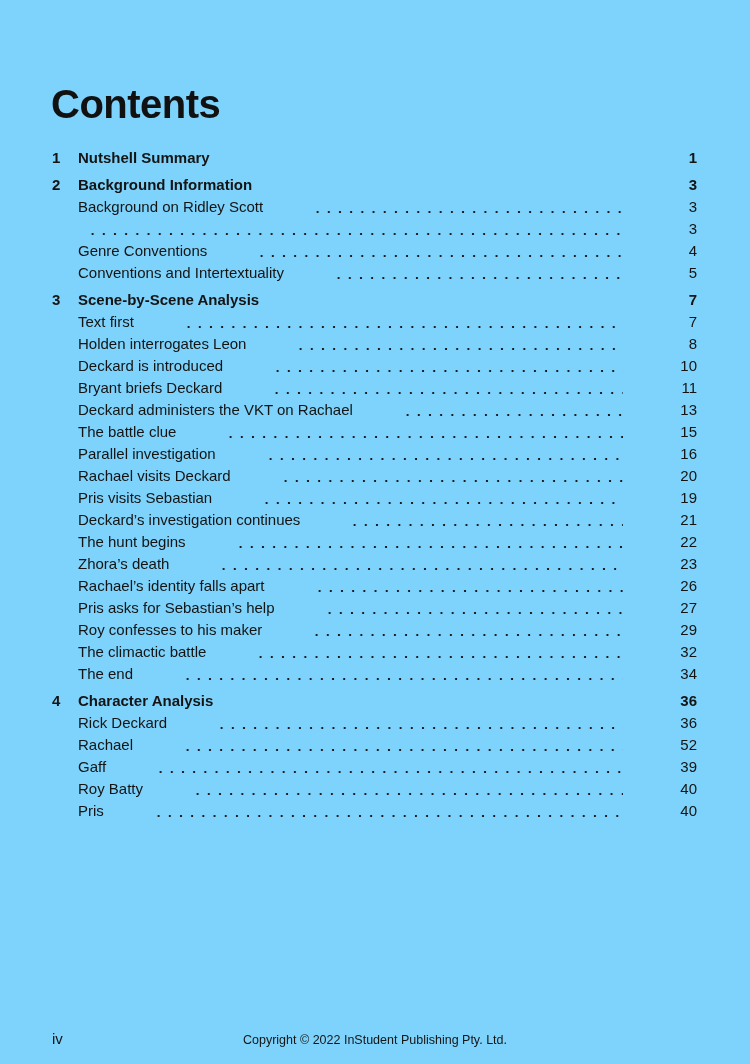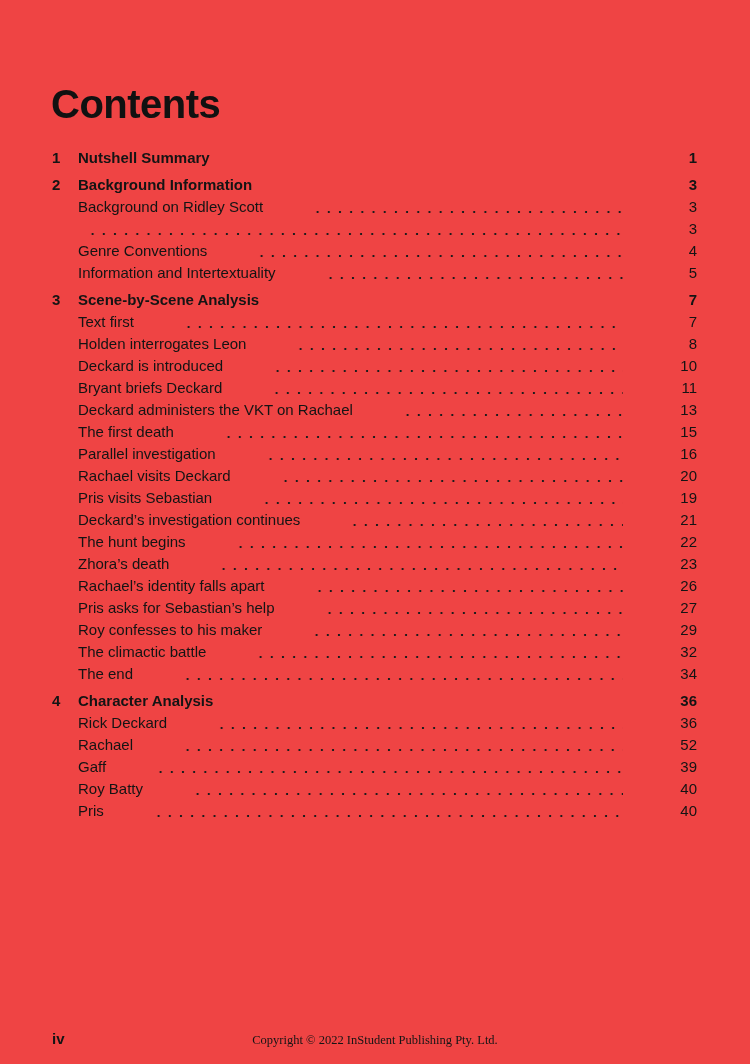--- a/index.html
+++ b/index.html
@@ -4,21 +4,21 @@
 <style>
   html, body { margin:0; padding:0; }
   body {
     width:750px; height:1064px;
     background:#ffffff;
     font-family:"Liberation Sans", sans-serif;
     color:#141414;
     position:relative;
     overflow:hidden;
   }
-  .page { position:absolute; inset:0; background:#ef4444; }
+  .page { position:absolute; inset:0; background:#7dd3fc; }
   .doc-title {
     position:absolute; left:51px; top:82px;
     margin:0; font-size:40px; line-height:1.1;
     font-weight:700; letter-spacing:-0.5px; color:#111111;
   }
   .toc {
     position:absolute; left:52px; top:142px; width:645px;
     font-size:15px;
   }
   .row { display:flex; line-height:22px; }
@@ -31,25 +31,25 @@
     margin:0 2px 0 7px;
     background-image: radial-gradient(circle, #1c1c1c 1.2px, rgba(0,0,0,0) 1.5px);
     background-repeat: repeat-x;
     background-size: 11.2px 4px;
     background-position: 2px calc(100% - 4px);
   }
   .section .leader { background-image:none; }
   .pagenum { flex:0 0 auto; min-width:32px; text-align:right; }
   .footer-page {
     position:absolute; left:52px; top:1030px;
-    font-size:15px; font-weight:700;
+    font-size:15px; font-weight:400;
   }
   .footer-copy {
     position:absolute; left:0; right:0; top:1033px;
-    text-align:center; font-size:12.5px; color:#151515;font-family:Liberation Serif, serif;
+    text-align:center; font-size:12.5px; color:#151515;
   }
 </style>
 </head>
 <body>
 
 <div class="page">
   <h1 class="doc-title">Contents</h1>
 
   <div class="toc">
       <div class="row section">
@@ -72,21 +72,21 @@
       <div class="row entry">
         <span class="leader"></span>
         <span class="pagenum">3</span>
       </div>
       <div class="row entry">
         <span class="label">Genre Conventions</span>
         <span class="leader"></span>
         <span class="pagenum">4</span>
       </div>
       <div class="row entry">
-        <span class="label">Information and Intertextuality</span>
+        <span class="label">Conventions and Intertextuality</span>
         <span class="leader"></span>
         <span class="pagenum">5</span>
       </div>
       <div class="row section">
         <span class="num">3</span>
         <span class="label">Scene-by-Scene Analysis</span>
         <span class="leader"></span>
         <span class="pagenum">7</span>
       </div>
       <div class="row entry">
@@ -108,21 +108,21 @@
         <span class="label">Bryant briefs Deckard</span>
         <span class="leader"></span>
         <span class="pagenum">11</span>
       </div>
       <div class="row entry">
         <span class="label">Deckard administers the VKT on Rachael</span>
         <span class="leader"></span>
         <span class="pagenum">13</span>
       </div>
       <div class="row entry">
-        <span class="label">The first death</span>
+        <span class="label">The battle clue</span>
         <span class="leader"></span>
         <span class="pagenum">15</span>
       </div>
       <div class="row entry">
         <span class="label">Parallel investigation</span>
         <span class="leader"></span>
         <span class="pagenum">16</span>
       </div>
       <div class="row entry">
         <span class="label">Rachael visits Deckard</span>

